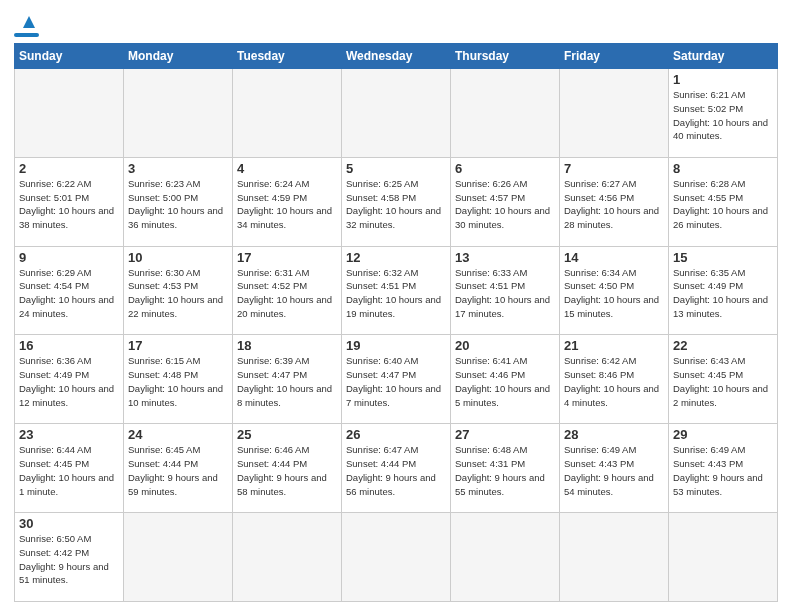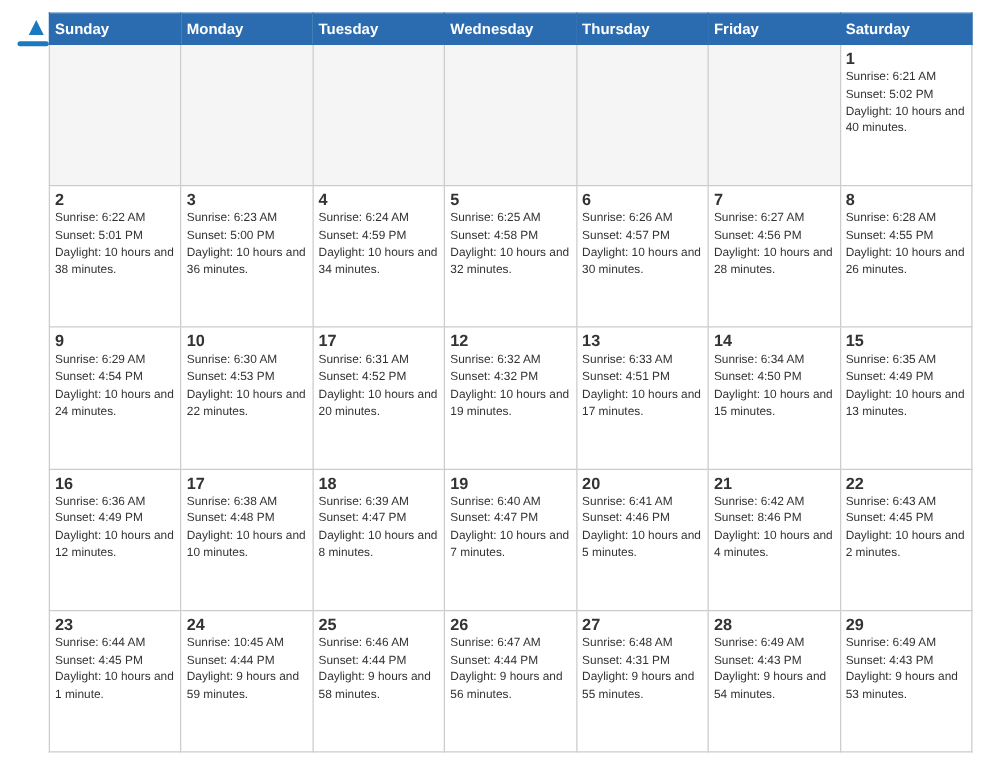--- a/index.html
+++ b/index.html
@@ -8,20 +8,21 @@
       background: #fff;
       width: 792px;
       height: 612px;
       overflow: hidden;
     }
     .page {
       width: 792px;
       height: 612px;
       background: #fff;
       display: flex;
+      flex-direction: column;
       padding: 10px 14px 10px 14px;
     }
     .header {
       display: flex;
       justify-content: space-between;
       align-items: flex-start;
       margin-bottom: 6px;
     }
     .title-block {
       text-align: right;
@@ -202,21 +203,21 @@
           <td>
             <span class="day-num">17</span>
             <div class="day-info">Sunrise: 6:31 AM
 Sunset: 4:52 PM
 Daylight: 10 hours
 and 20 minutes.</div>
           </td>
           <td>
             <span class="day-num">12</span>
             <div class="day-info">Sunrise: 6:32 AM
-Sunset: 4:32 PM
+Sunset: 4:51 PM
 Daylight: 10 hours
 and 19 minutes.</div>
           </td>
           <td>
             <span class="day-num">13</span>
             <div class="day-info">Sunrise: 6:33 AM
 Sunset: 4:51 PM
 Daylight: 10 hours
 and 17 minutes.</div>
           </td>
@@ -238,21 +239,21 @@
         <tr>
           <td>
             <span class="day-num">16</span>
             <div class="day-info">Sunrise: 6:36 AM
 Sunset: 4:49 PM
 Daylight: 10 hours
 and 12 minutes.</div>
           </td>
           <td>
             <span class="day-num">17</span>
-            <div class="day-info">Sunrise: 6:38 AM
+            <div class="day-info">Sunrise: 6:15 AM
 Sunset: 4:48 PM
 Daylight: 10 hours
 and 10 minutes.</div>
           </td>
           <td>
             <span class="day-num">18</span>
             <div class="day-info">Sunrise: 6:39 AM
 Sunset: 4:47 PM
 Daylight: 10 hours
 and 8 minutes.</div>
@@ -289,21 +290,21 @@
         <tr>
           <td>
             <span class="day-num">23</span>
             <div class="day-info">Sunrise: 6:44 AM
 Sunset: 4:45 PM
 Daylight: 10 hours
 and 1 minute.</div>
           </td>
           <td>
             <span class="day-num">24</span>
-            <div class="day-info">Sunrise: 10:45 AM
+            <div class="day-info">Sunrise: 6:45 AM
 Sunset: 4:44 PM
 Daylight: 9 hours
 and 59 minutes.</div>
           </td>
           <td>
             <span class="day-num">25</span>
             <div class="day-info">Sunrise: 6:46 AM
 Sunset: 4:44 PM
 Daylight: 9 hours
 and 58 minutes.</div>
@@ -330,15 +331,30 @@
 and 54 minutes.</div>
           </td>
           <td>
             <span class="day-num">29</span>
             <div class="day-info">Sunrise: 6:49 AM
 Sunset: 4:43 PM
 Daylight: 9 hours
 and 53 minutes.</div>
           </td>
         </tr>
+        <tr>
+          <td>
+            <span class="day-num">30</span>
+            <div class="day-info">Sunrise: 6:50 AM
+Sunset: 4:42 PM
+Daylight: 9 hours
+and 51 minutes.</div>
+          </td>
+          <td class="empty"></td>
+          <td class="empty"></td>
+          <td class="empty"></td>
+          <td class="empty"></td>
+          <td class="empty"></td>
+          <td class="empty"></td>
+        </tr>
       </tbody>
   </table>
 </div>
 
 </body></html>

